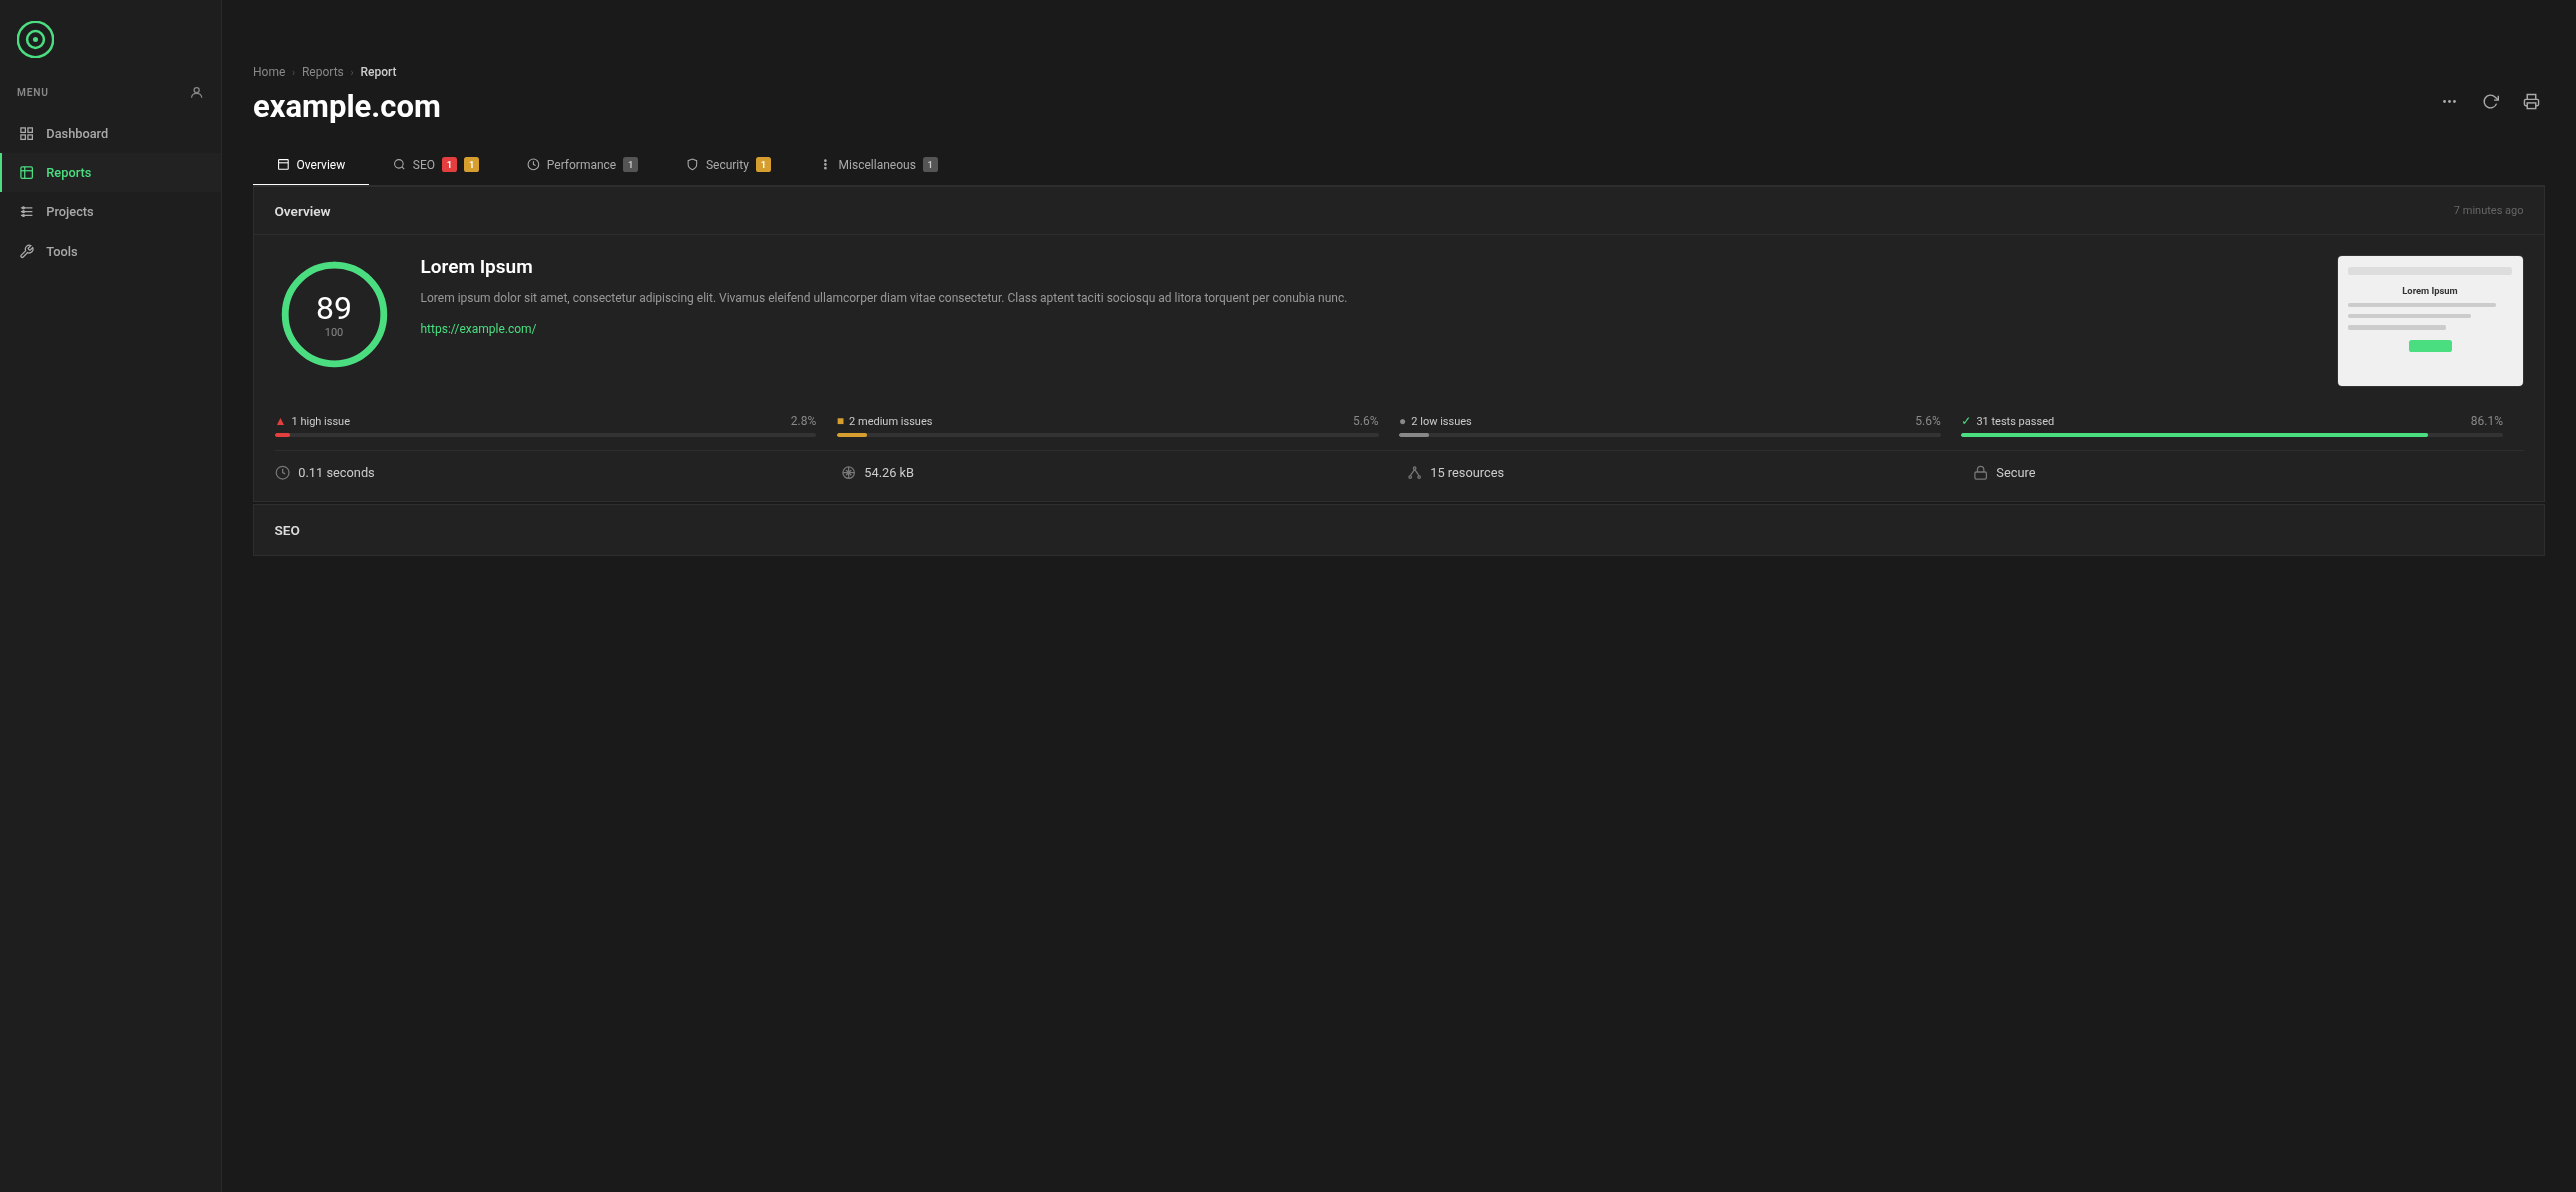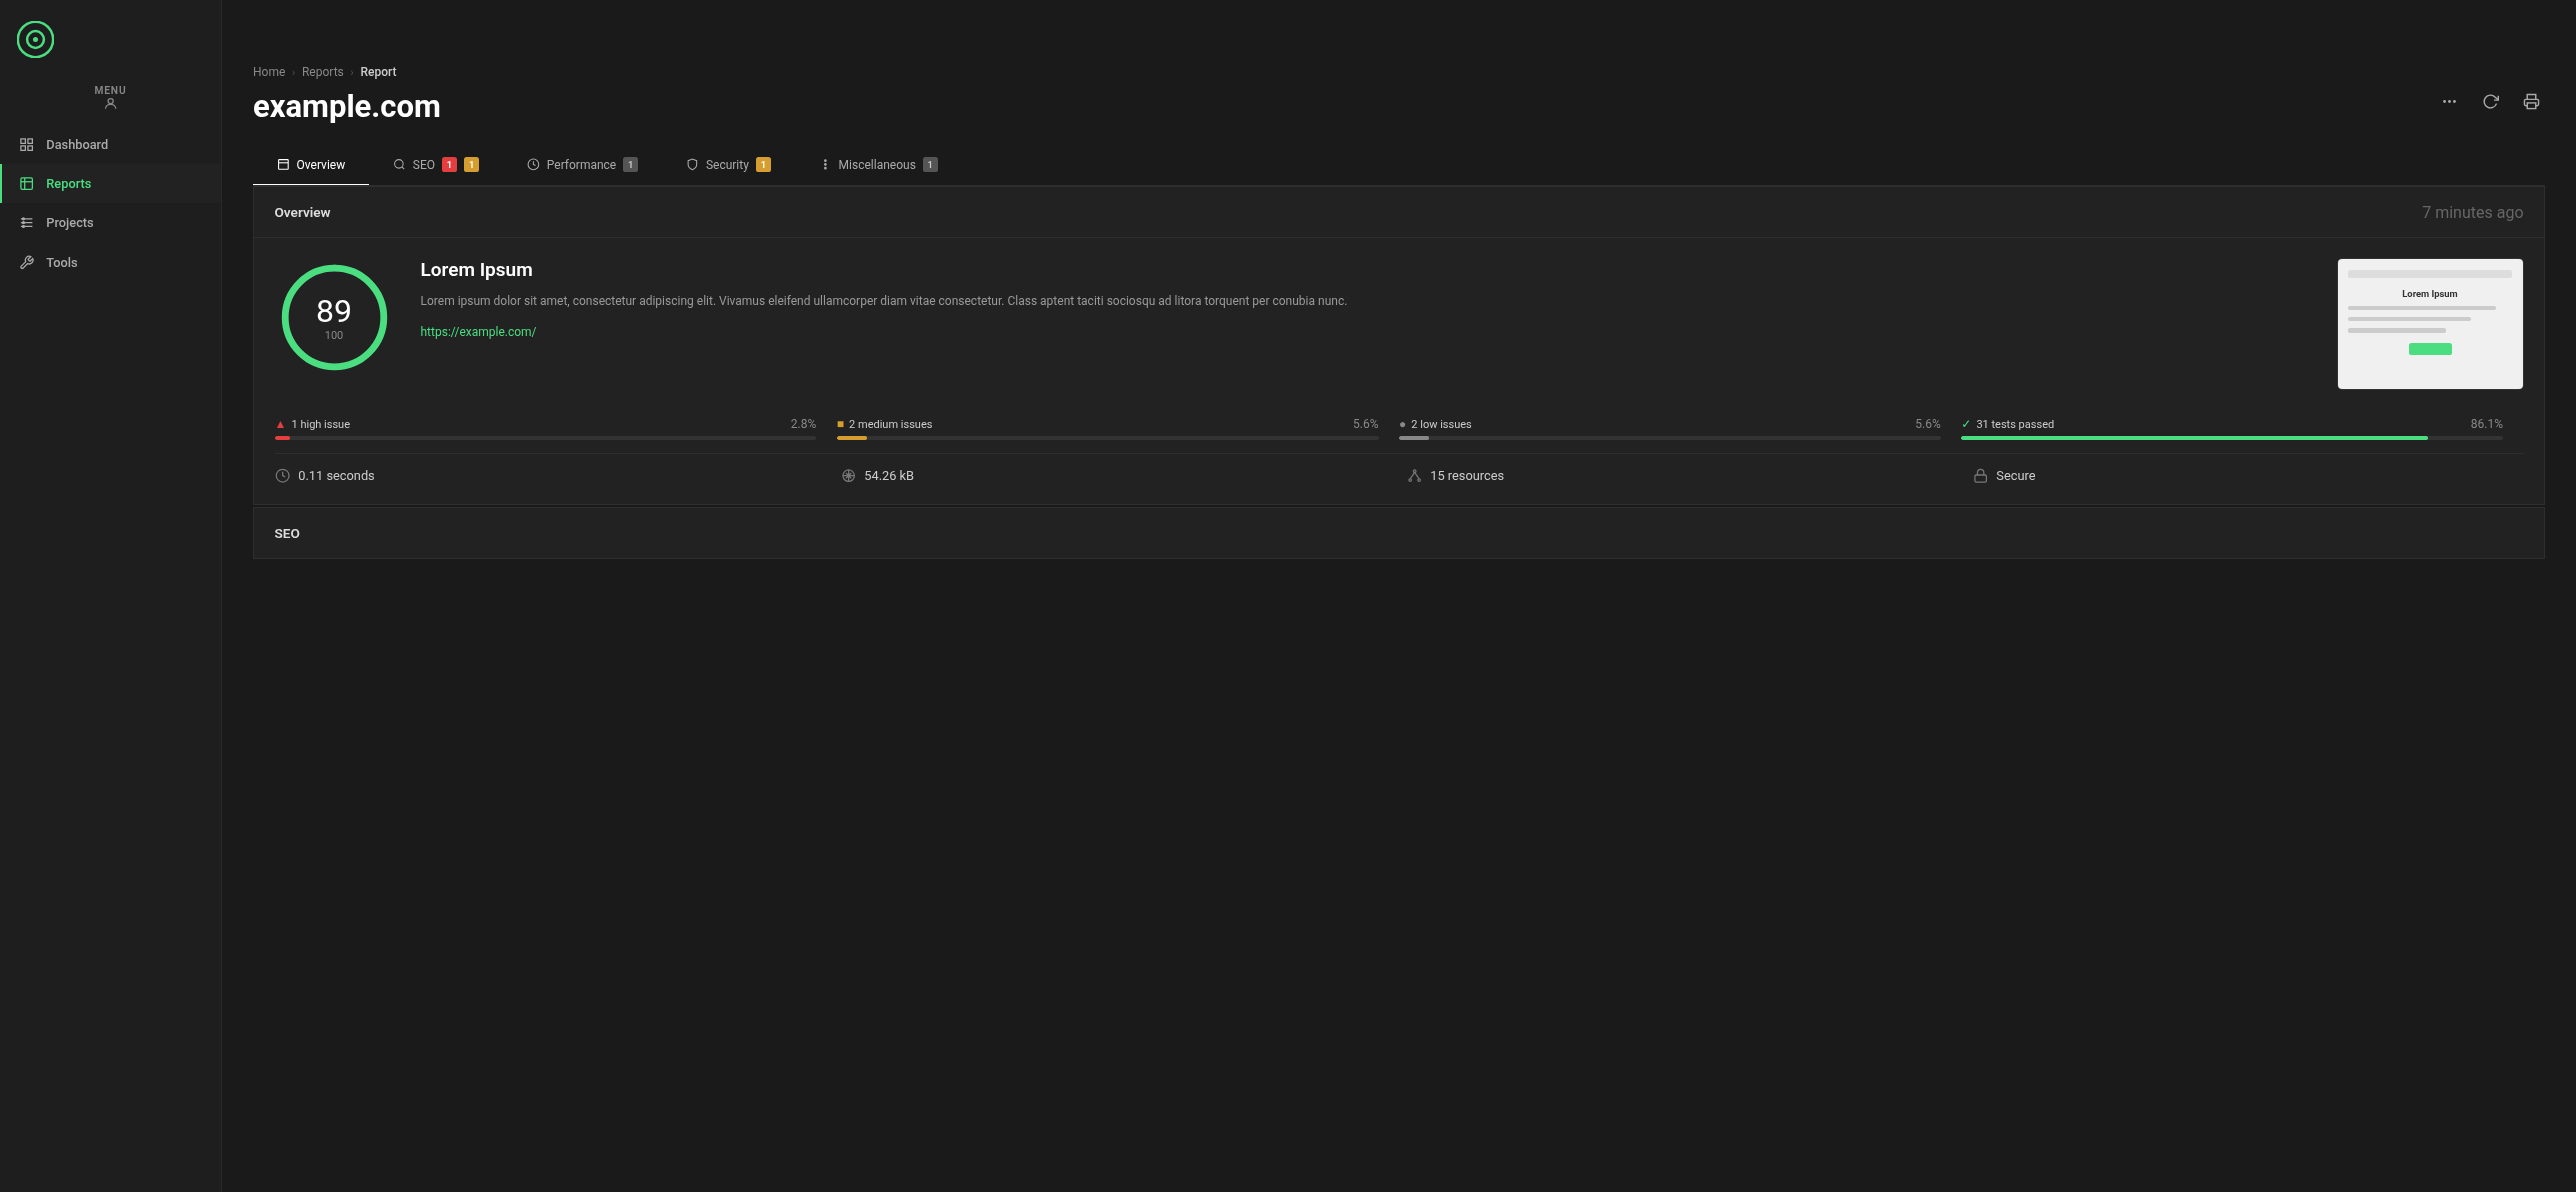--- a/index.html
+++ b/index.html
@@ -29,21 +29,20 @@
     }
     .logo-icon {
       width: 37px;
       height: 37px;
     }
     .sidebar-menu-header {
       display: flex;
       align-items: center;
       justify-content: space-between;
       padding: 6.8px 17px 13.6px 17px;
-      flex-direction: column;
     }
     .sidebar-menu-label {
       font-size: 10.2px;
       font-weight: 600;
       color: #888;
       letter-spacing: 0.08em;
     }
     .sidebar-nav {
       display: flex;
       flex-direction: column;
@@ -168,21 +167,21 @@
       justify-content: space-between;
       padding: 15.3px 20.5px;
       border-bottom: 0.9px solid #2e2e2e;
     }
     .section-title {
       font-size: 13.6px;
       font-weight: 600;
       color: #ddd;
     }
     .section-time {
-      font-size: 16px;
+      font-size: 11px;
       color: #666;
     }
 
     
     .overview-body {
       padding: 20.5px;
     }
     .overview-top {
       display: flex;
       align-items: flex-start;

